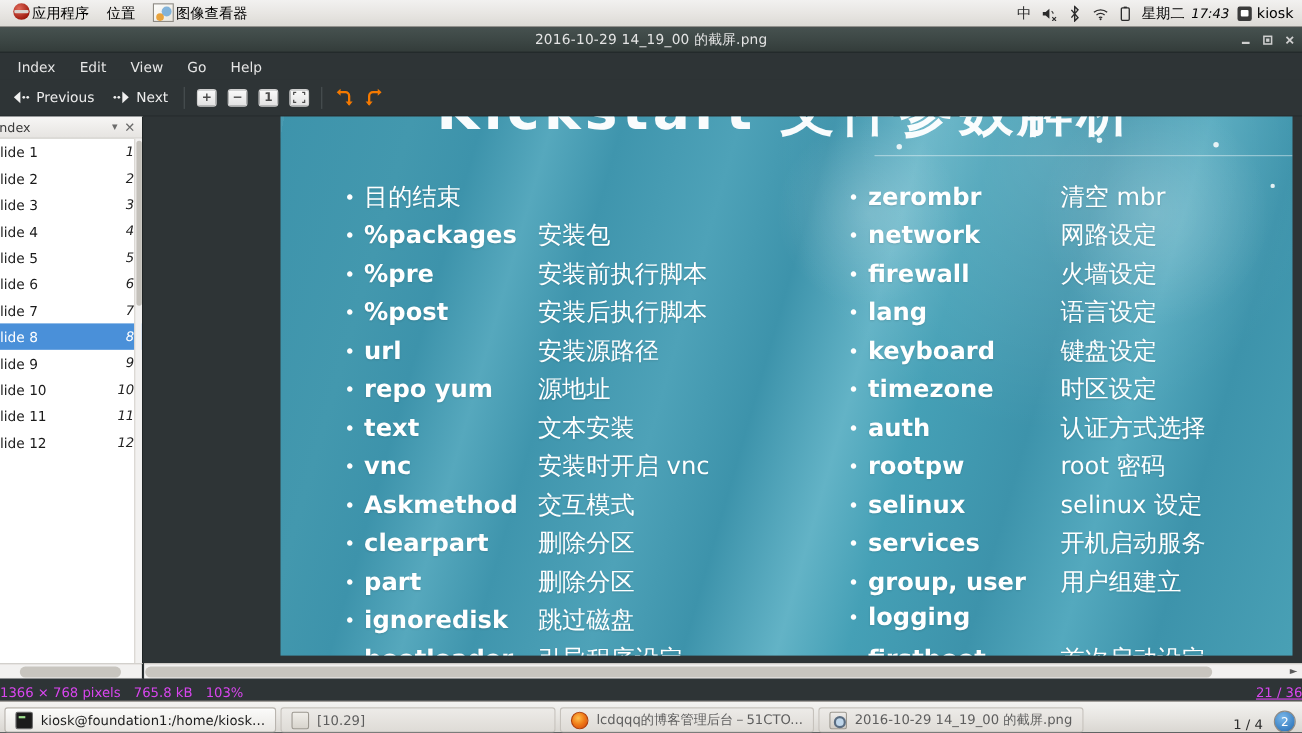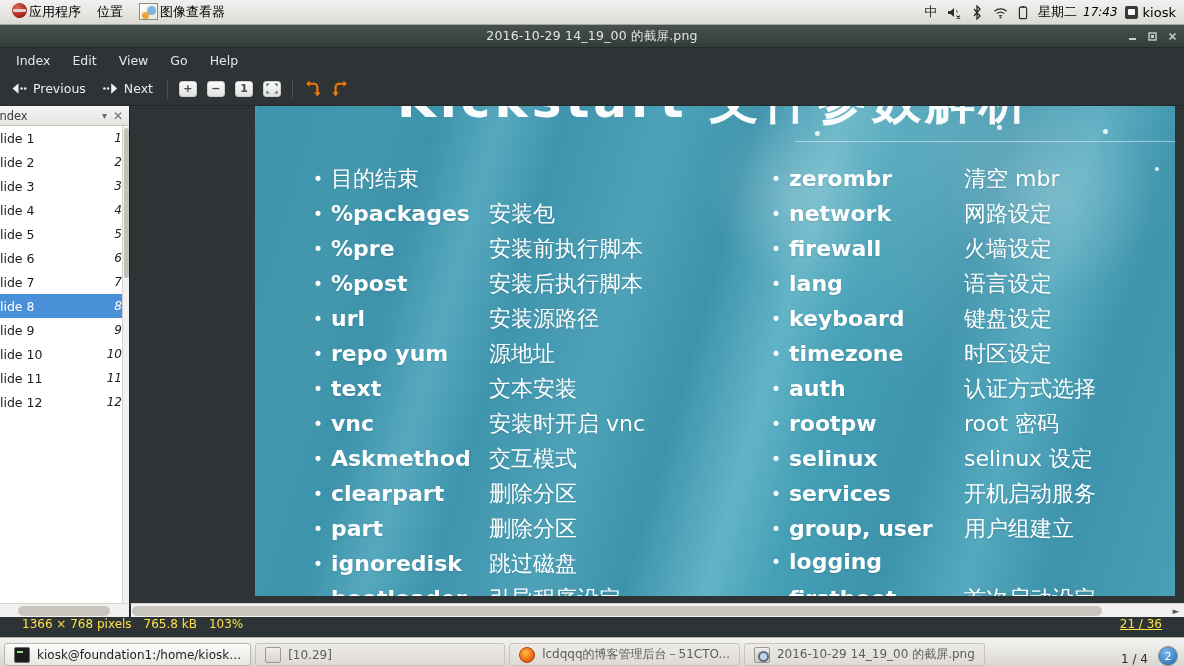--- a/index.html
+++ b/index.html
@@ -246,22 +246,22 @@
     background:#f2f1f0; border-top:1px solid #d6d3ce; border-right:1px solid #1e2324;
   }
   #sidebar-hscroll .thumb {
     position:absolute; left:18px; top:2px; width:92px; height:10px;
     background:#c8c5bf; border-radius:5px;
   }
 
   
   #statusbar {
     position:absolute; left:0; top:511px; width:1184px; height:20px;
-    background:#2e3436; display:flex; align-items:flex-start;
-    padding: 0 22px; color:#fde047; font-size:12px;
+    background:#2e3436; display:flex; align-items:flex-end;
+    padding: 0 0; color:#d946ef; font-size:12px;
   }
   #statusbar .left { display:flex; gap:12px; }
   #statusbar .right { margin-left:auto;text-decoration:underline; }
 
   
   #taskbar {
     position:absolute; left:0; top:637px; width:1184px; height:29px;
     background: linear-gradient(to bottom,#f4f3f1 0%,#e6e4e0 55%,#d9d6d1 100%);
     border-top:1px solid #b5b1ab;
     display:flex; align-items:flex-end; gap:4px; padding: 0 4px;

